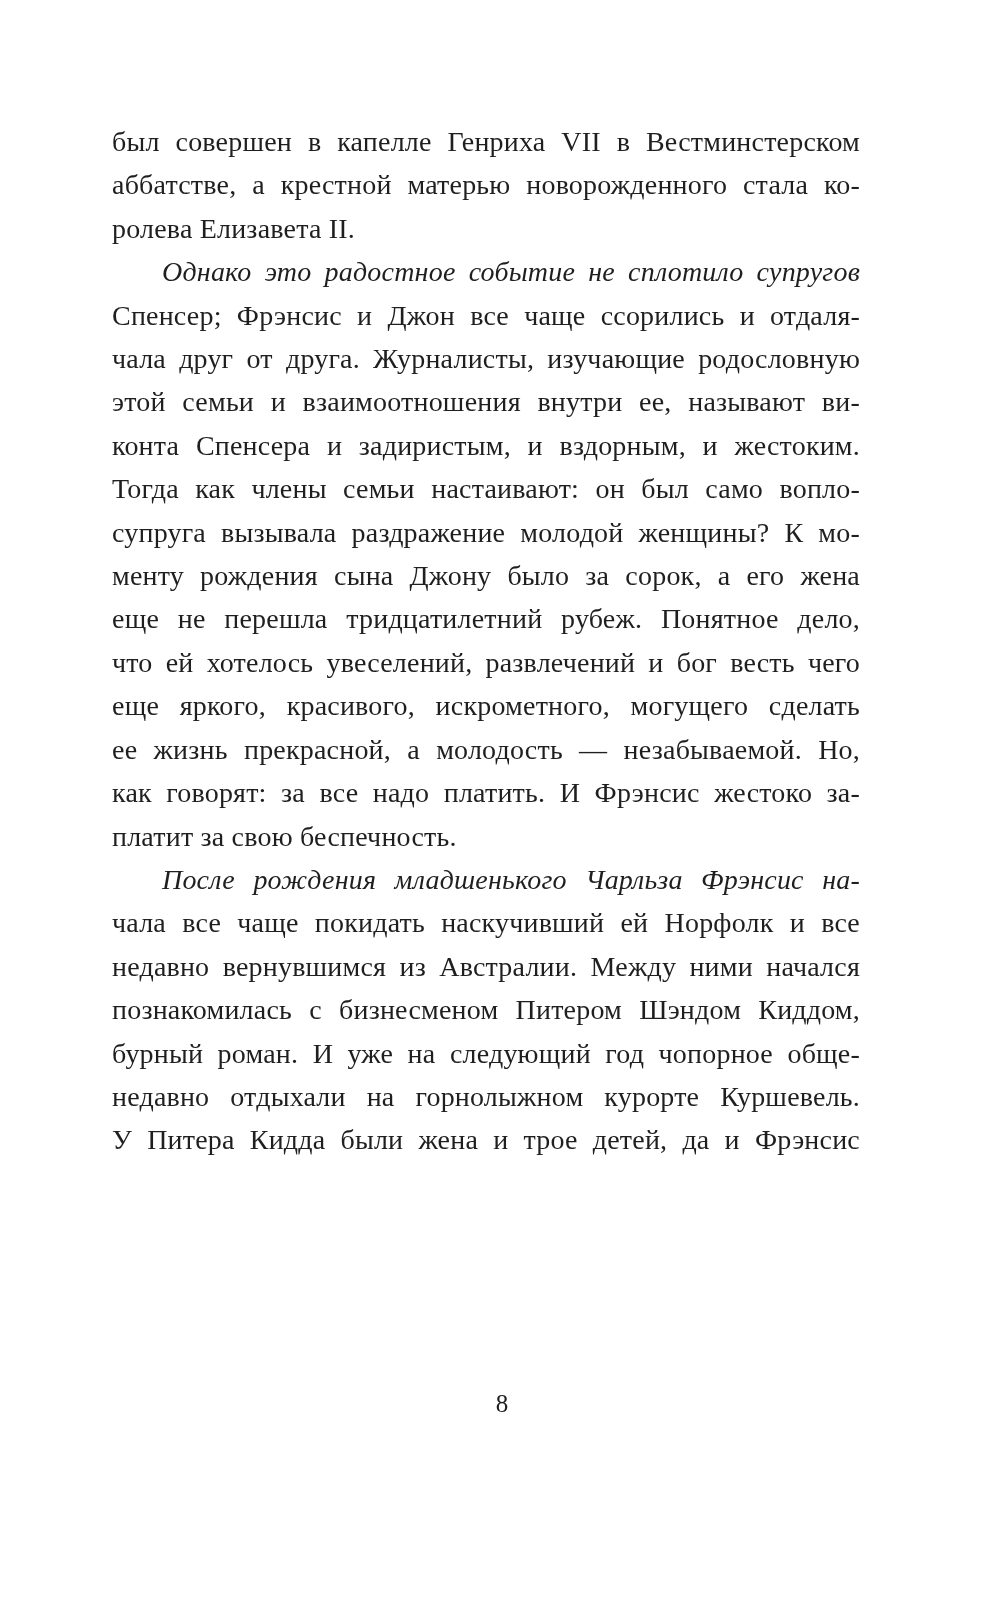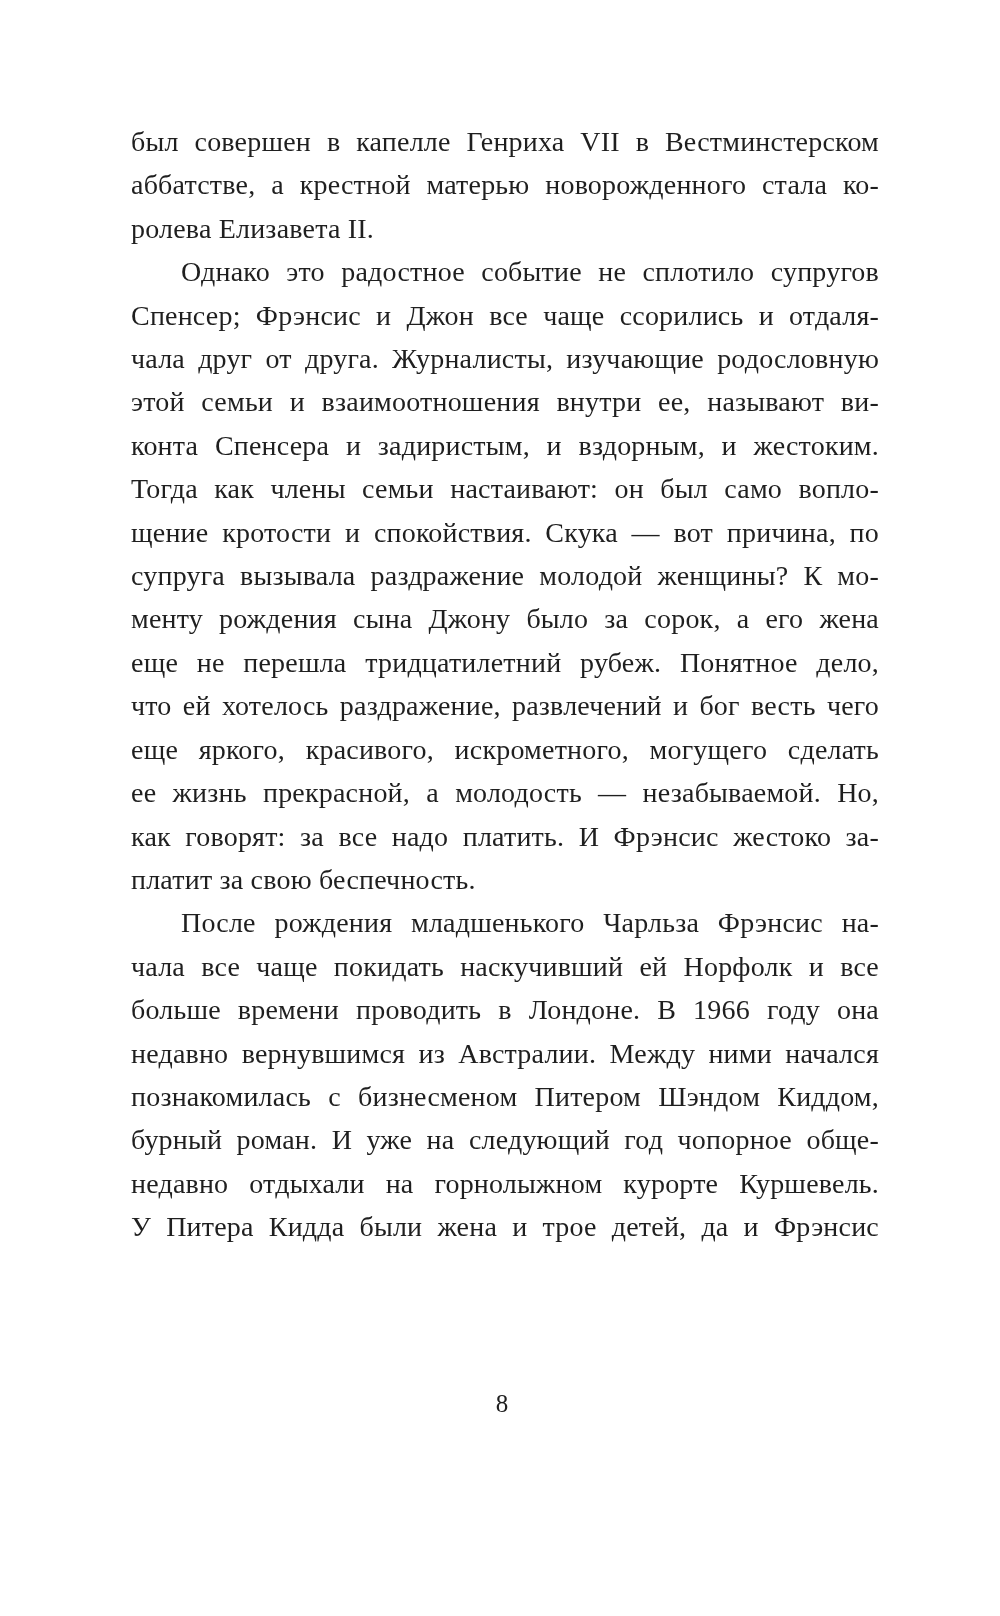--- a/index.html
+++ b/index.html
@@ -14,38 +14,39 @@
     font-family: "Liberation Serif", serif;
   }
   .page {
     position: absolute;
     inset: 0;
     background: #ffffff;
     overflow: hidden;
   }
   .text-block {
     position: absolute;
-    left: 131px;
+    left: 112px;
     top: 120px;
     width: 748px;
     color: #1f1f1f;
     font-size: 28px;
     line-height: 43.4px;
     letter-spacing: 0.2px;
   }
   .line {
     text-align: justify;
     text-align-last: justify;
     white-space: normal;
   }
   .line.para-end {
     text-align-last: left;
   }
   .line.indent {
     text-indent: 50px;
+    font-style: italic;
   }
   .page-number {
     position: absolute;
     top: 1390px;
     left: 128px;
     width: 748px;
     text-align: center;
     font-size: 25px;
     color: #1f1f1f;
   }
@@ -57,32 +58,30 @@
   <div class="text-block">
       <div class="line">был совершен в капелле Генриха VII в Вестминстерском</div>
       <div class="line">аббатстве, а крестной матерью новорожденного стала ко-</div>
       <div class="line para-end">ролева Елизавета II.</div>
       <div class="line indent">Однако это радостное событие не сплотило супругов</div>
       <div class="line">Спенсер; Фрэнсис и Джон все чаще ссорились и отдаля-</div>
       <div class="line">чала друг от друга. Журналисты, изучающие родословную</div>
       <div class="line">этой семьи и взаимоотношения внутри ее, называют ви-</div>
       <div class="line">конта Спенсера и задиристым, и вздорным, и жестоким.</div>
       <div class="line">Тогда как члены семьи настаивают: он был само вопло-</div>
-      <div class="line">щение кротости и спокойствия. Скука — вот причина, по</div>
       <div class="line">супруга вызывала раздражение молодой женщины? К мо-</div>
       <div class="line">менту рождения сына Джону было за сорок, а его жена</div>
       <div class="line">еще не перешла тридцатилетний рубеж. Понятное дело,</div>
-      <div class="line">что ей хотелось раздражение, развлечений и бог весть чего</div>
+      <div class="line">что ей хотелось увеселений, развлечений и бог весть чего</div>
       <div class="line">еще яркого, красивого, искрометного, могущего сделать</div>
       <div class="line">ее жизнь прекрасной, а молодость — незабываемой. Но,</div>
       <div class="line">как говорят: за все надо платить. И Фрэнсис жестоко за-</div>
       <div class="line para-end">платит за свою беспечность.</div>
       <div class="line indent">После рождения младшенького Чарльза Фрэнсис на-</div>
       <div class="line">чала все чаще покидать наскучивший ей Норфолк и все</div>
-      <div class="line">больше времени проводить в Лондоне. В 1966 году она</div>
       <div class="line">недавно вернувшимся из Австралии. Между ними начался</div>
       <div class="line">познакомилась с бизнесменом Питером Шэндом Киддом,</div>
       <div class="line">бурный роман. И уже на следующий год чопорное обще-</div>
       <div class="line">недавно отдыхали на горнолыжном курорте Куршевель.</div>
       <div class="line">У Питера Кидда были жена и трое детей, да и Фрэнсис</div>
     </div>
   <div class="page-number">8</div>
 </div>
 
 </body></html>

